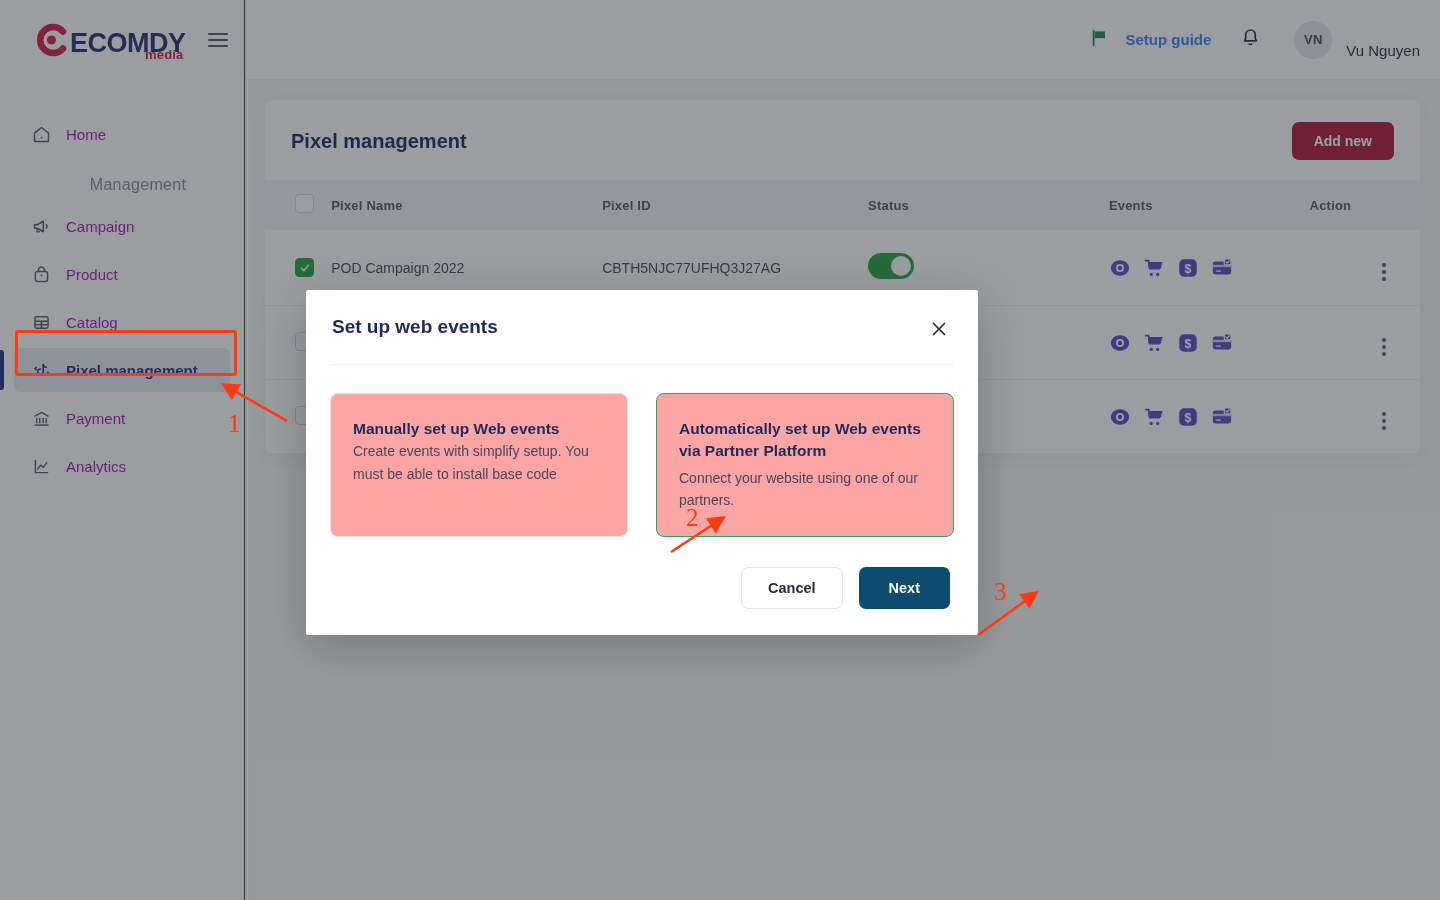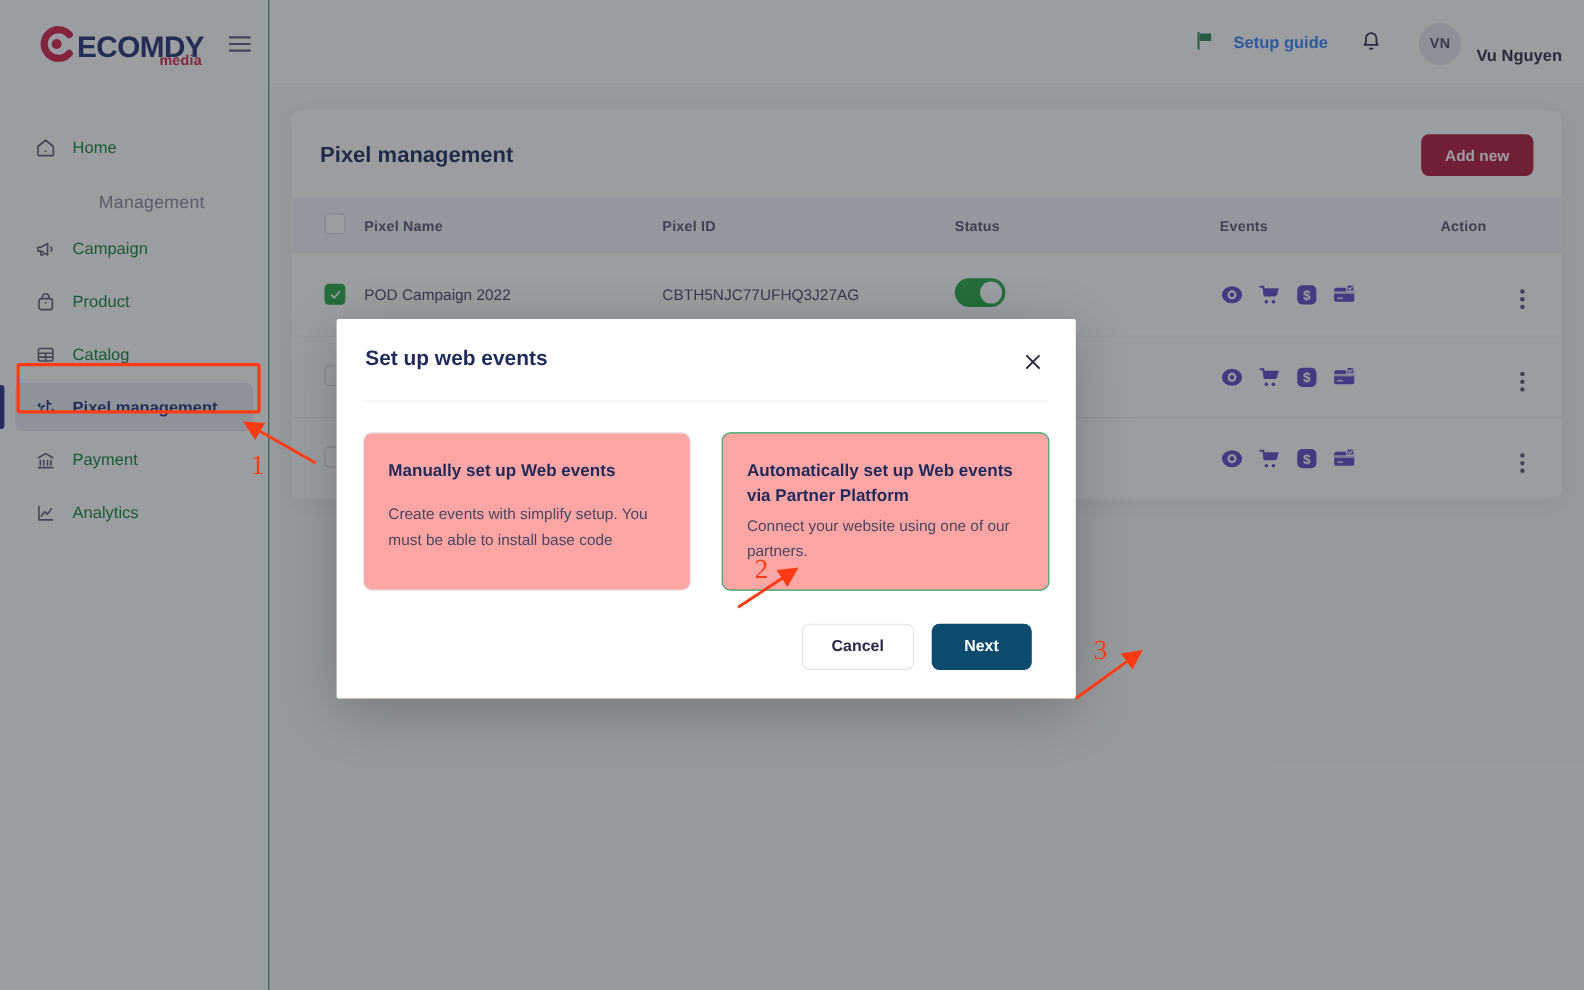--- a/index.html
+++ b/index.html
@@ -45,21 +45,21 @@
   }
   .hamburger { display: flex; flex-direction: column; gap: 4px; cursor: pointer; }
   .hamburger span { display: block; width: 20px; height: 2px; background: #5e5873; border-radius: 2px; }
 
   .nav { padding-top: 28px; }
   .nav-item {
     position: relative;
     display: flex; align-items: center; gap: 14px;
     height: 44px; margin: 4px 14px; padding-left: 16px;
     border-radius: 6px; cursor: pointer;
-    color: #15803d; font-size: 15px;
+    color: #a21caf; font-size: 15px;
   }
   .nav-item .ic { width: 22px; height: 22px; flex: none; display:flex; align-items:center; justify-content:center; }
   .nav-item.active {
     background: #e8eaf3;
     color: #273272; font-weight: 600;
   }
   .nav-item.active::before {
     content: ""; position: absolute; left: -14px; top: 2px;
     width: 4px; height: 40px; background: #2b2f8c; border-radius: 0 3px 3px 0;
   }
@@ -79,21 +79,21 @@
   .setup-guide { display: flex; align-items: center; gap: 14px; cursor: pointer; margin-right: 28px;}
   .setup-guide-label { font-size: 15px; color: #3b82f6; font-weight: 600; }
   .bell { margin-right: 32px; cursor: pointer; }
   .user-chip { display: flex; align-items: flex-end; gap: 14px; cursor: pointer; }
   .avatar {
     width: 38px; height: 38px; border-radius: 50%;
     background: #e6e5eb; color: #4b4760;
     display: flex; align-items: center; justify-content: center;
     font-size: 13px; font-weight: 700; letter-spacing: .3px;
   }
-  .user-name { font-size: 15px; color: #2f2b43; font-weight: 700; }
+  .user-name { font-size: 15px; color: #2f2b43; font-weight: 400; }
 
   
   .content {
     position: absolute; left: 245px; top: 80px; right: 0; bottom: 0;
     background: #f8f8f8;
     padding: 20px;
   }
   .card {
     background: #fff; border-radius: 8px;
     box-shadow: 0 4px 24px rgba(34,41,47,.06);
@@ -162,25 +162,25 @@
   .modal-title { font-size: 19px; font-weight: 700; color: #1f2a5b; }
   .modal-close { cursor: pointer; line-height: 0; padding: 2px; }
   .modal-divider { height: 1px; background: #f0eff4; margin: 22px 24px 0 24px; }
   .options { display: flex; gap: 28px; padding: 28px 24px 0 24px; }
   .opt {
     flex: 1; border: 1px solid #e6e4ee; border-radius: 8px;
     padding: 24px 22px; min-height: 136px; cursor: pointer; background: #fca5a5;
   }
   .opt.selected { border: 1px solid #28a567; }
   .opt-title { font-size: 15.5px; font-weight: 700; color: #1f2a5b; line-height: 1.45; }
-  .opt-desc { font-size: 14px; color: #4a4560; line-height: 1.6; margin-top: 16px; max-width: 260px;}
+  .opt-desc { font-size: 14px; color: #4a4560; line-height: 1.6; margin-top: 0; max-width: 260px;}
   .opt.selected .opt-desc { margin-top: 4px; }
   .modal-actions {
     display: flex; justify-content: flex-end; gap: 16px;
-    padding: 30px 40px 0 24px;
+    padding: 30px 28px 0 24px;
   }
   .btn {
     border-radius: 7px; font-size: 14.5px; font-weight: 600;
     padding: 12px 26px; cursor: pointer; font-family: inherit;
   }
   .btn-cancel { background: #fff; border: 1px solid #e4e2ec; color: #2b2745; }
   .btn-next { background: #0c4a6e; border: none; color: #fff; padding-left: 30px; padding-right: 30px;}
 
   
   .annot { position: absolute; z-index: 90; pointer-events: none; }

